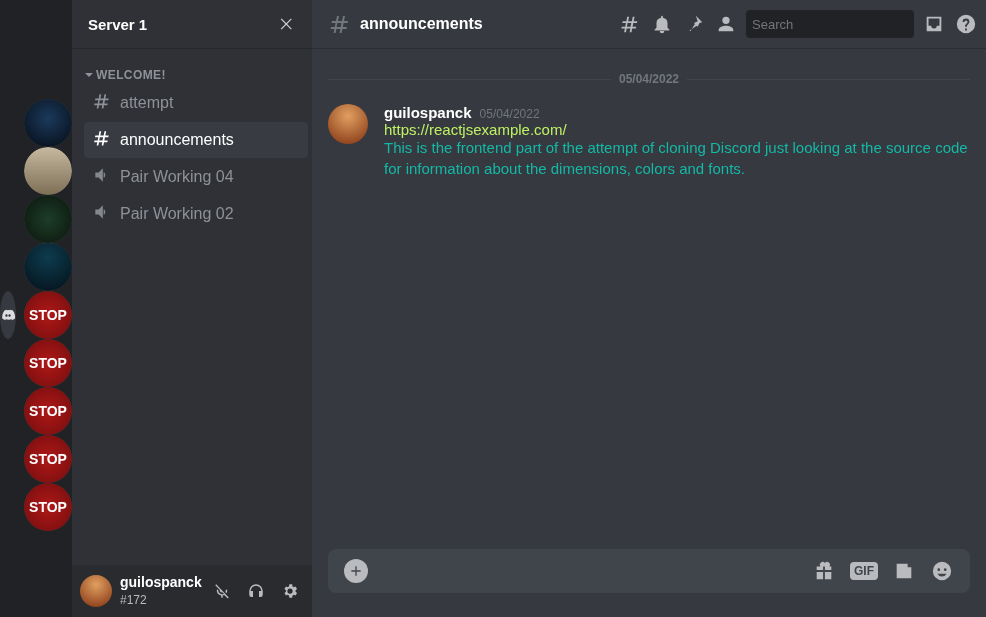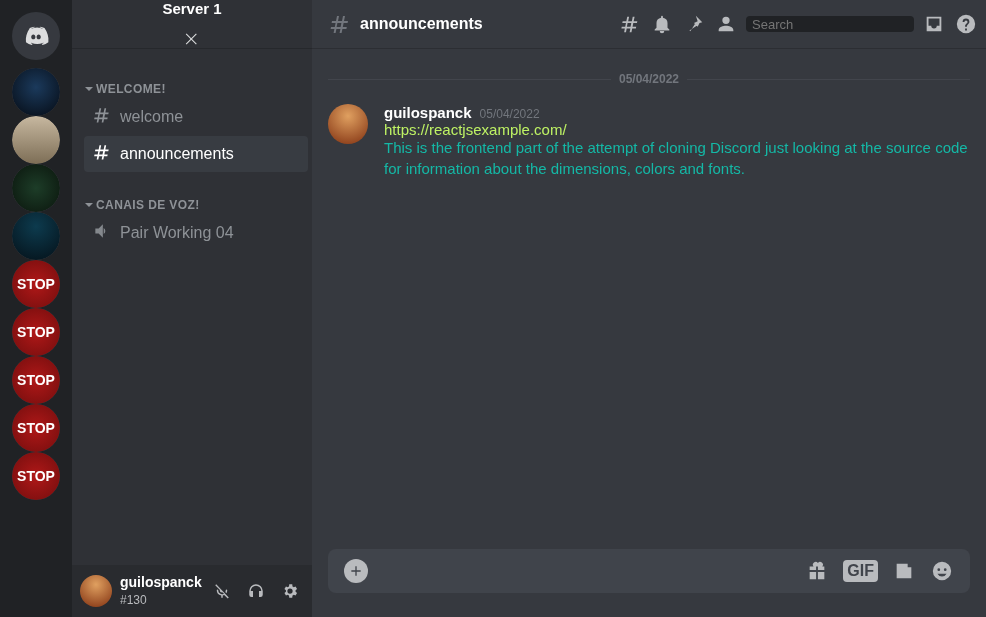--- a/index.html
+++ b/index.html
@@ -1,36 +1,36 @@
 <!DOCTYPE html>
 <html><head>
 <meta charset="utf-8">
 <style>
   * { margin:0; padding:0; box-sizing:border-box; }
   html,body { width:986px; height:617px; overflow:hidden; background:#202225; font-family:"Segoe UI",Helvetica,Arial,sans-serif; color:#dcddde; font-size:15px; }
   .app { display:flex; width:100%; height:100%; }
 
   
-  .rail { width:72px; background:#202225; display:flex; flex-direction:column; align-items:center; padding-top:12px; gap:8px; overflow:hidden; }
+  .rail { width:72px; background:#202225; display:flex; flex-direction:row; align-items:center; padding-top:12px; gap:8px; overflow:hidden; }
   .rail-item { width:48px; height:48px; border-radius:50%; background:#36393f; display:flex; align-items:center; justify-content:center; cursor:pointer; overflow:hidden; position:relative; }
   .rail-item.selected::before { content:""; position:absolute; left:-12px; width:8px; height:40px; background:#fff; border-radius:0 4px 4px 0; }
   .rail-item svg { width:28px; height:28px; fill:#dcddde; }
   .rail-img { width:48px; height:48px; border-radius:50%; display:flex; align-items:center; justify-content:center; font-size:14px; font-weight:700; color:#fff; }
   .rail-img.r1 { background:radial-gradient(circle at 50% 40%,#1b3a5c,#050a12); }
   .rail-img.r2 { background:linear-gradient(180deg,#c7b8a0 0%,#7d6e56 100%); }
   .rail-img.r3 { background:radial-gradient(circle at 50% 50%,#1d3d28,#0a140c); }
   .rail-img.r4 { background:radial-gradient(circle at 50% 30%,#0d3b4e,#041018); }
   .rail-img.stop { background:radial-gradient(circle,#b01818 0%,#720d0d 100%); }
 
   
   .chancol { width:240px; background:#2f3136; display:flex; flex-direction:column; }
-  .chancol-header { height:48px; padding:0 16px; display:flex; align-items:center; justify-content:space-between; font-weight:700; color:#fff; box-shadow:0 1px 0 rgba(4,4,5,.2); cursor:pointer;flex-direction:column; }
+  .chancol-header { height:48px; padding:0 16px; display:flex; align-items:center; justify-content:space-between; font-weight:700; color:#fff; box-shadow:0 1px 0 rgba(4,4,5,.2); cursor:pointer; }
   .chancol-header .x { width:18px; height:18px; }
   .chancol-body { flex:1; overflow-y:auto; padding:8px 0 8px 4px; }
-  .category { margin-top:26px; padding:0 8px 2px 8px; color:#8e9297; font-size:12px; font-weight:700; display:flex; align-items:center; gap:2px; cursor:pointer; letter-spacing:.4px; }
+  .category { margin-top:12px; padding:0 8px 2px 8px; color:#8e9297; font-size:12px; font-weight:700; display:flex; align-items:center; gap:2px; cursor:pointer; letter-spacing:.4px; }
   .category svg { width:10px; height:10px; fill:#8e9297; }
   .channel { display:flex; align-items:center; gap:8px; padding:6px 8px; margin:1px 4px 1px 8px; border-radius:4px; color:#8e9297; cursor:pointer; font-size:16px; }
   .channel.active { background:rgba(79,84,92,.32); color:#fff; }
   .channel svg { width:20px; height:20px; fill:currentColor; flex-shrink:0; }
   .channel.voice { color:#8e9297; }
   .channel.voice svg { opacity:.9; }
 
   
   .userpanel { height:52px; background:#292b2f; display:flex; align-items:center; padding:0 8px; gap:8px; }
   .avatar { width:32px; height:32px; border-radius:50%; background:radial-gradient(circle at 50% 30%,#e0a060,#803010); flex-shrink:0; }
@@ -42,21 +42,21 @@
   .upicons .ibtn svg { width:18px; height:18px; fill:currentColor; }
 
   
   .main { flex:1; background:#36393f; display:flex; flex-direction:column; min-width:0; }
   .topbar { height:48px; display:flex; align-items:center; padding:0 8px 0 16px; box-shadow:0 1px 0 rgba(4,4,5,.2); gap:8px; }
   .topbar .hash { color:#72767d; }
   .topbar .title { font-weight:700; color:#fff; font-size:16px; }
   .topbar-spacer { flex:1; }
   .ticon { width:24px; height:24px; color:#b9bbbe; display:flex; align-items:center; justify-content:center; cursor:pointer; }
   .ticon svg { width:22px; height:22px; fill:currentColor; }
-  .searchbox { display:flex; align-items:center; background:#202225; border-radius:4px; height:16px; padding:0 6px; width:168px; }
+  .searchbox { display:flex; align-items:center; background:#202225; border-radius:4px; height:28px; padding:0 6px; width:168px; }
   .searchbox input { flex:1; background:transparent; border:none; outline:none; color:#dcddde; font-size:13px; }
   .searchbox svg { width:16px; height:16px; fill:#72767d; }
 
   
   .messages { flex:1; overflow-y:auto; padding:16px 16px 0 16px; }
   .date-divider { display:flex; align-items:center; color:#72767d; font-size:12px; font-weight:600; margin:8px 0 16px; gap:8px; }
   .date-divider::before,.date-divider::after { content:""; flex:1; height:1px; background:rgba(79,84,92,.48); }
   .msg { display:flex; gap:16px; padding:2px 0 16px; }
   .msg .mavatar { width:40px; height:40px; border-radius:50%; background:radial-gradient(circle at 50% 30%,#e0a060,#803010); flex-shrink:0; }
   .msg .mbody { flex:1; min-width:0; }
@@ -67,21 +67,21 @@
   .msg .text { color:#14b8a6; line-height:1.375; }
 
   
   .composer { padding:0 16px 24px; }
   .composer-inner { background:#40444b; border-radius:8px; height:44px; display:flex; align-items:center; padding:0 16px; gap:14px; }
   .addbtn { width:24px; height:24px; border-radius:50%; background:#b9bbbe; display:flex; align-items:center; justify-content:center; cursor:pointer; flex-shrink:0; }
   .addbtn svg { width:16px; height:16px; fill:#40444b; }
   .composer-inner .grow { flex:1; }
   .cicon { width:24px; height:24px; color:#b9bbbe; display:flex; align-items:center; justify-content:center; cursor:pointer; }
   .cicon svg { width:22px; height:22px; fill:currentColor; }
-  .gif-chip { font-size:16px; font-weight:800; background:#b9bbbe; color:#40444b; padding:3px 4px; border-radius:4px; cursor:pointer; line-height:1; }
+  .gif-chip { font-size:12px; font-weight:800; background:#b9bbbe; color:#40444b; padding:3px 4px; border-radius:4px; cursor:pointer; line-height:1; }
 </style>
 </head>
 <body>
 
 <div class="app">
 
   <div class="rail">
     <div class="rail-item">
       <svg viewBox="0 0 24 24">
           <path d="M19.3 5.2A17 17 0 0 0 15.4 4l-.3.6a12 12 0 0 1 3.3 1.5 12 12 0 0 0-11 0A12 12 0 0 1 10.9 4.6L10.6 4a17 17 0 0 0-3.9 1.2C3.8 9.4 3 13.4 3.4 17.3a17 17 0 0 0 5 2.5l.7-1a10 10 0 0 1-1.7-.8l.4-.3a12 12 0 0 0 10.4 0l.4.3a10 10 0 0 1-1.7.8l.7 1a17 17 0 0 0 5-2.5c.5-4.5-.8-8.5-3.3-12.1ZM9.7 14.8c-1 0-1.8-.9-1.8-2s.8-2 1.8-2 1.8.9 1.8 2-.8 2-1.8 2Zm4.6 0c-1 0-1.8-.9-1.8-2s.8-2 1.8-2 1.8.9 1.8 2-.8 2-1.8 2Z"></path>
@@ -129,46 +129,46 @@
         <div class="category">
           <svg viewBox="0 0 10 10">
             <path d="M1 3l4 4 4-4"></path>
           </svg>
           <span>WELCOME!</span>
         </div>
         <div class="channel">
           <span><svg viewBox="0 0 24 24">
               <path d="M9 4 8 9H4l-.4 2H7.6L6.8 15H3l-.4 2H6.4L5.6 21h2l.8-4h4l-.8 4h2l.8-4h4l.4-2h-4l.8-4h4l.4-2h-4l1-5h-2l-1 5h-4l1-5Zm.4 7h4l-.8 4h-4Z"></path>
             </svg></span>
-          <span>welcome</span>
+          <span>attempt</span>
         </div>
         <div class="channel active">
           <span><svg viewBox="0 0 24 24">
               <path d="M9 4 8 9H4l-.4 2H7.6L6.8 15H3l-.4 2H6.4L5.6 21h2l.8-4h4l-.8 4h2l.8-4h4l.4-2h-4l.8-4h4l.4-2h-4l1-5h-2l-1 5h-4l1-5Zm.4 7h4l-.8 4h-4Z"></path>
             </svg></span>
           <span>announcements</span>
         </div>
-        <div class="category">
-          <svg viewBox="0 0 10 10">
-            <path d="M1 3l4 4 4-4"></path>
-          </svg>
-          <span>CANAIS DE VOZ!</span>
-        </div>
         <div class="channel voice">
           <span><svg viewBox="0 0 24 24">
               <path d="M4 9v6h4l5 5V4L8 9Zm12 3a4 4 0 0 0-2-3.5v7A4 4 0 0 0 16 12Z"></path>
             </svg></span>
           <span>Pair Working 04</span>
+        </div>
+        <div class="channel voice">
+          <span><svg viewBox="0 0 24 24">
+              <path d="M4 9v6h4l5 5V4L8 9Zm12 3a4 4 0 0 0-2-3.5v7A4 4 0 0 0 16 12Z"></path>
+            </svg></span>
+          <span>Pair Working 02</span>
         </div>
       </div>
     <div class="userpanel">
       <div class="avatar"></div>
       <div class="userinfo">
         <span class="name">guilospanck</span>
-        <span class="tag">#130</span>
+        <span class="tag">#172</span>
       </div>
       <div class="upicons">
         <div class="ibtn">
             <svg viewBox="0 0 24 24">
               <path d="M19 11a1 1 0 0 0-2 0 5 5 0 0 1-.6 2.4l1.5 1.5A7 7 0 0 0 19 11ZM12 14a3 3 0 0 0 1.2-.25L9 9.5V11a3 3 0 0 0 3 3ZM4.3 3 3 4.3 9 10.3V11a3 3 0 0 0 3 3c.3 0 .6 0 .9-.1l1.6 1.6A5 5 0 0 1 7 11a1 1 0 0 0-2 0 7 7 0 0 0 6 6.9V21h2v-3.1c.7-.1 1.3-.3 1.9-.6L19.7 22 21 20.7Z"></path>
             </svg>
           </div>
         <div class="ibtn">
             <svg viewBox="0 0 24 24">
               <path d="M12 3a9 9 0 0 0-9 9v5a3 3 0 0 0 3 3h2v-8H5v0a7 7 0 1 1 14 0v0h-3v8h2a3 3 0 0 0 3-3v-5a9 9 0 0 0-9-9Z"></path>

